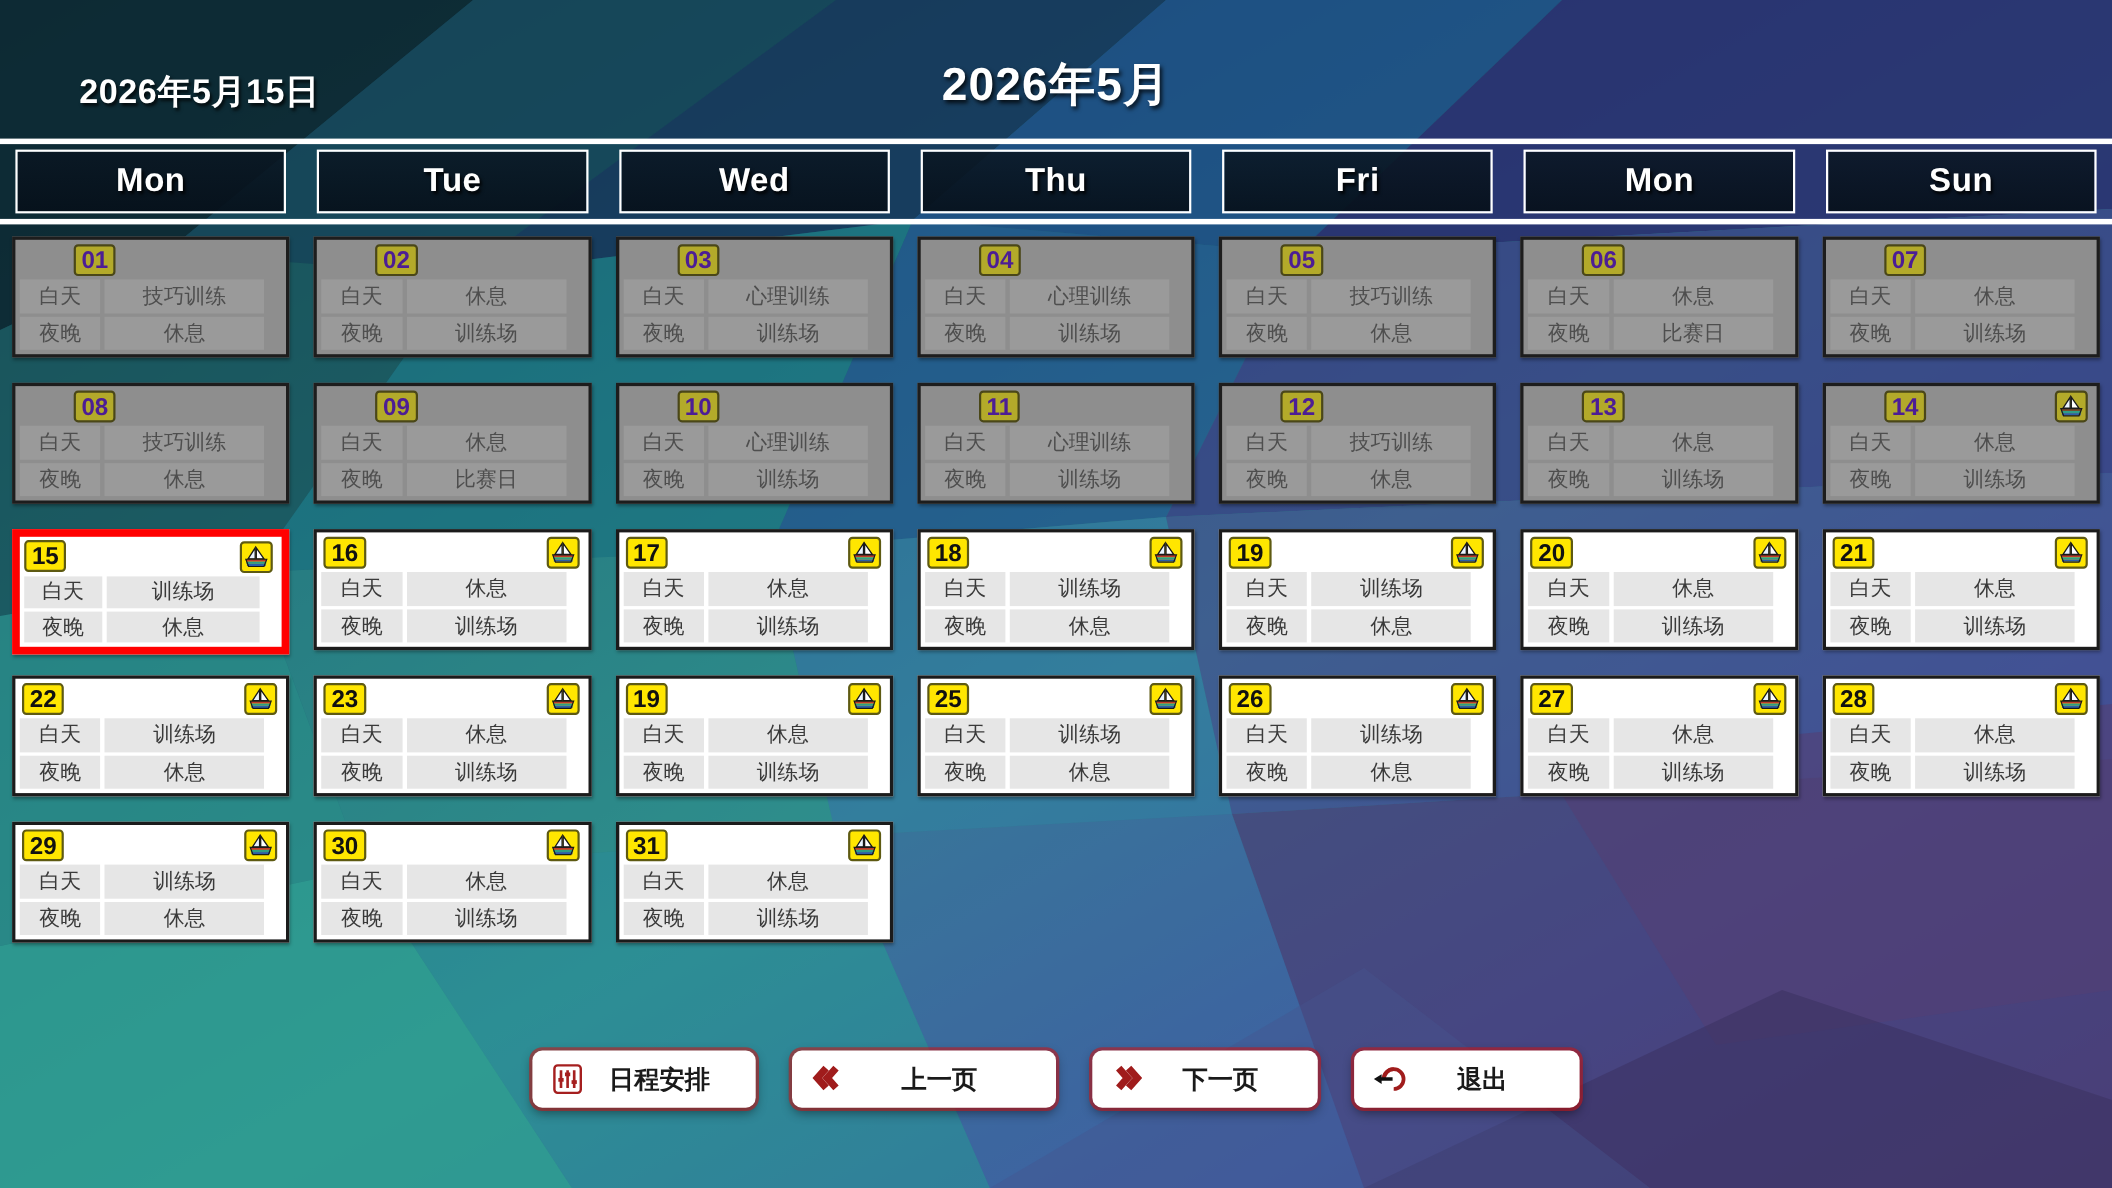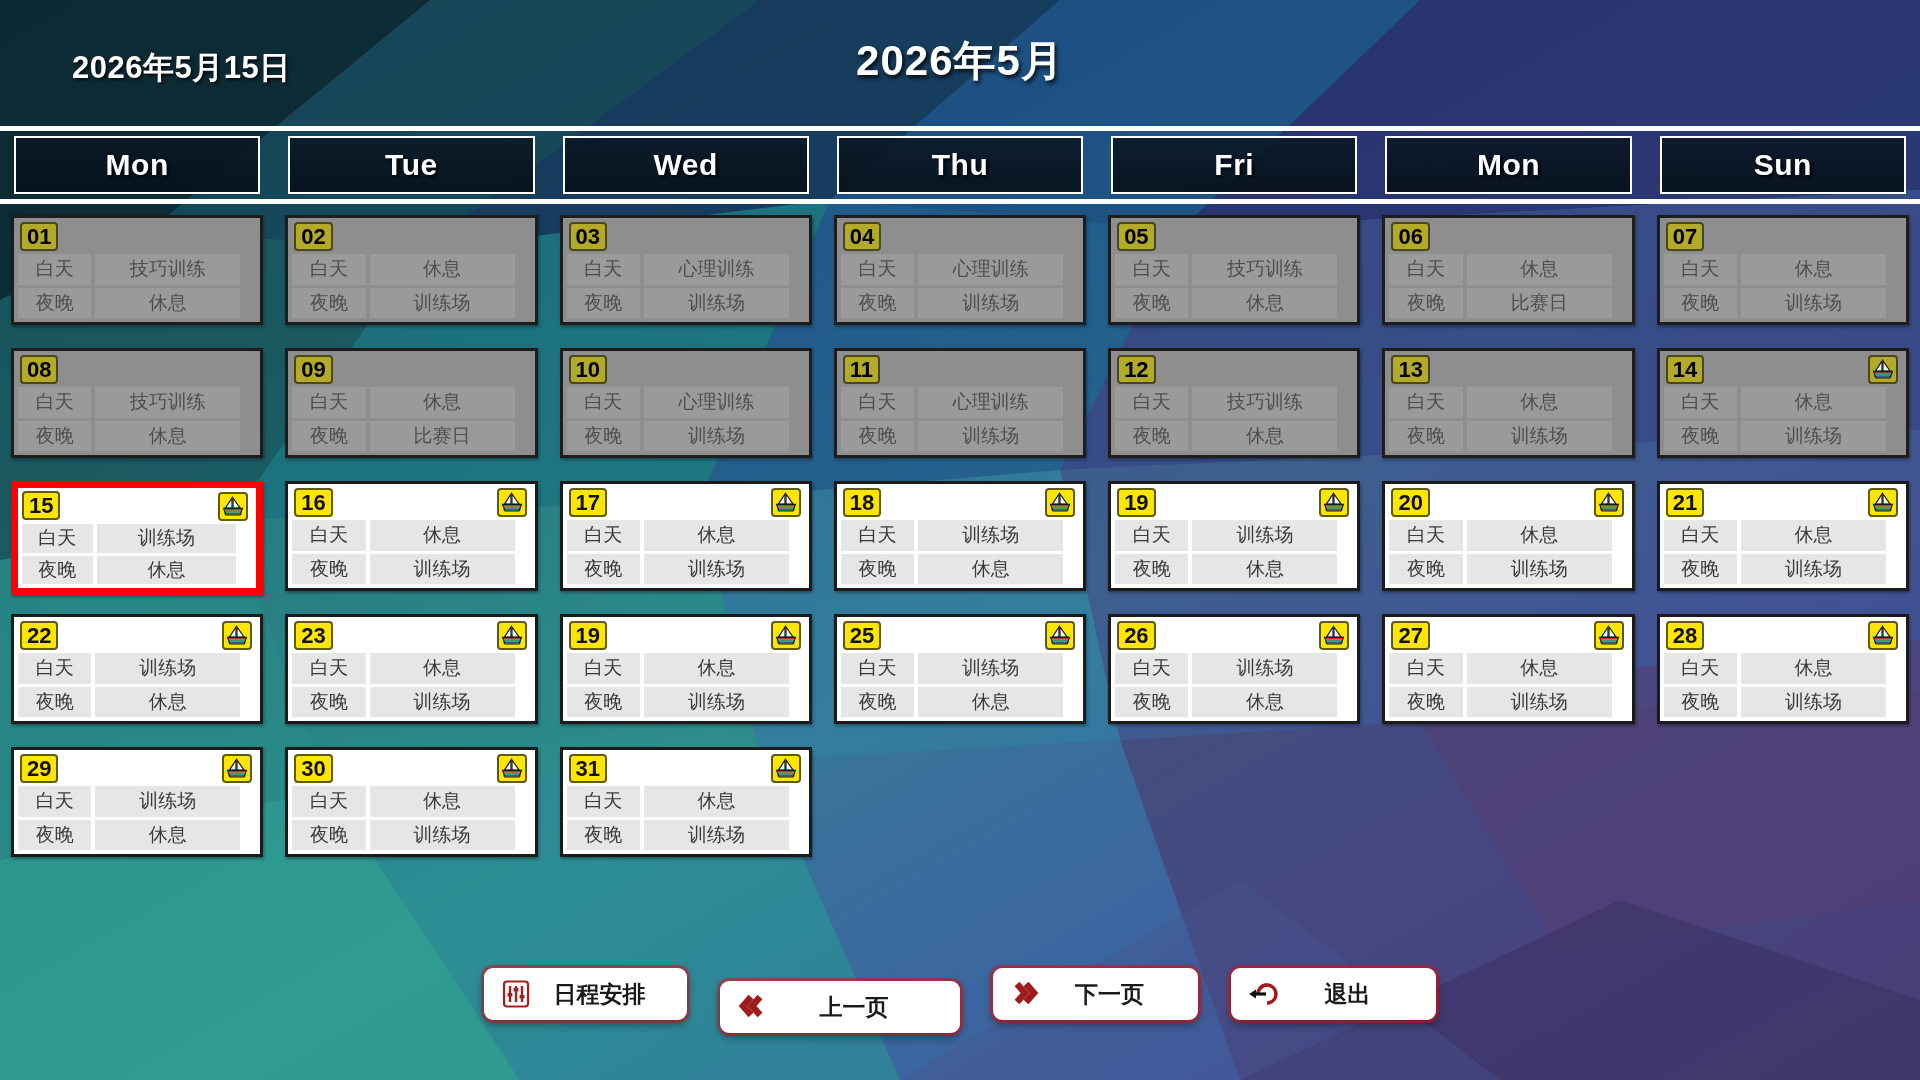--- a/index.html
+++ b/index.html
@@ -14,21 +14,21 @@
     width: 1920px; height: 1080px;
     background: #3c3a6e;
     overflow: hidden;
   }
 
   
   #bg { position: absolute; inset: 0; width: 1920px; height: 1080px; }
 
   
   .topbar {
-    position: absolute; left: 0; top: 0; width: 1920px; height: 126px;
+    position: absolute; left: 0; top: 16px; width: 1920px; height: 126px;
   }
   .cur-date {
     position: absolute; left: 72px; top: 47px;
     font-size: 31px; font-weight: bold; color: #ffffff;
     letter-spacing: 0.5px;
     text-shadow: 2px 2px 3px rgba(0,0,0,0.75);
     white-space: nowrap;
   }
   .month-title {
     position: absolute; left: 0; top: 33px; width: 1920px;
@@ -103,21 +103,22 @@
     background: #ffe600;
     border: 2px solid #5e5a12;
     border-radius: 4px;
     display: flex; align-items: center; justify-content: center;
     font-size: 22px; font-weight: bold; color: #111111;
     line-height: 1;
   }
   .past .daynum {
     background: #b3aa2a;
     border-color: #4a4718;
-    color: #000000;
+    color: #4c1d95;
+    margin-left: 47px;
   }
   .selected .daynum { left: 4px; top: 3px; }
   .boat {
     position: absolute; right: 8px; top: 4px;
     width: 30px; height: 29px;
     background: #ffe600;
     border: 2px solid #5e5a12;
     border-radius: 4px;
     display: flex; align-items: center; justify-content: center;
   }
@@ -163,21 +164,21 @@
     display: flex; align-items: center; justify-content: center;
   }
   .btn .blabel {
     flex: 1 1 auto;
     text-align: center;
     font-size: 23px; font-weight: bold; color: #1a1a1a;
     padding-right: 14px;
     white-space: nowrap;
   }
   .btn.w-sched { width: 203px; }
-  .btn.w-prev  { width: 240px; margin-top: 26px; }
+  .btn.w-prev  { width: 240px; }
   .btn.w-next  { width: 205px; }
   .btn.w-exit  { width: 205px; }
 </style>
 </head>
 <body>
 
 <div id="app">
 
   <svg id="bg" viewBox="0 0 1920 1080" preserveAspectRatio="none">
     <defs>

